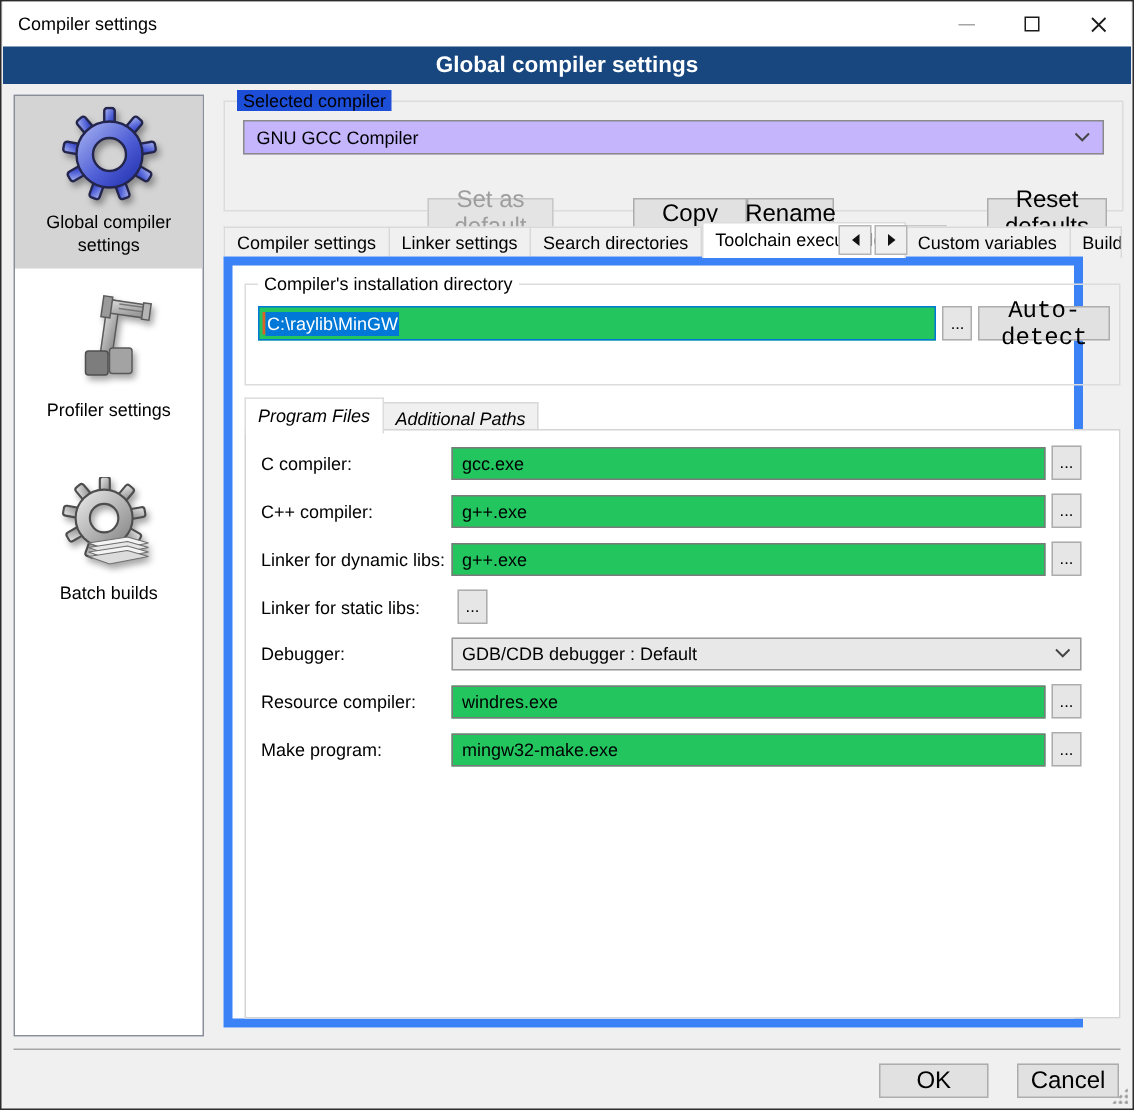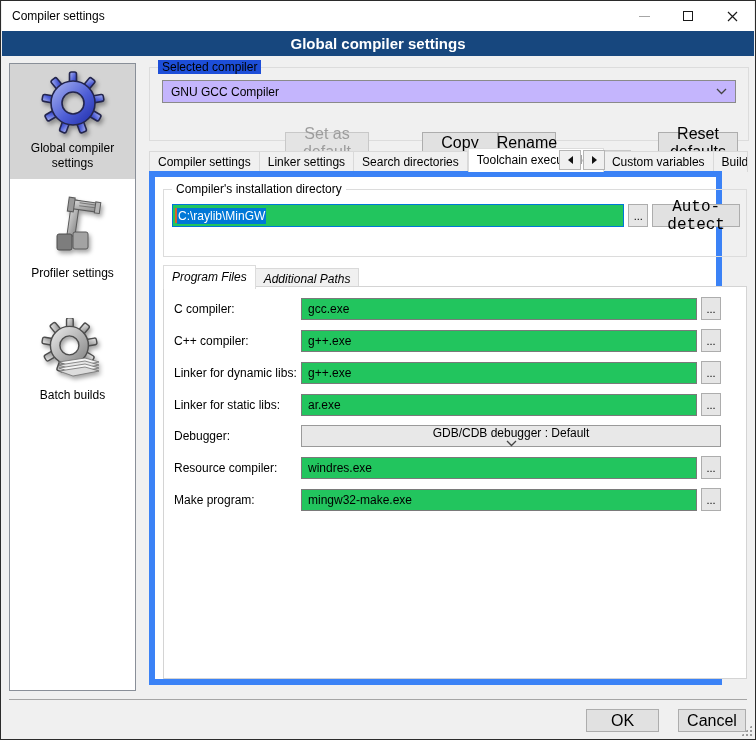--- a/index.html
+++ b/index.html
@@ -125,21 +125,21 @@
 
   
   .frow { position:absolute; left:0; right:0; height:23px; display:flex; align-items:center; }
   .flabel { width:137px; padding-left:10px; }
   .ftext {
     width:396px; height:22px; background:#22c55e; border:1px solid #7a7a7a;
     display:flex; align-items:center; padding:0 6px; cursor:text; overflow:hidden;
   }
   .fselect {
     width:420px; height:22px; background:#e8e8e8; border:1px solid #9a9a9a;
-    display:flex; align-items:center; padding:0 6px; cursor:default;flex-direction:column;
+    display:flex; align-items:center; padding:0 6px; cursor:default;
   }
   .fselect .cval { flex:1; }
   .frow .mini-btn { margin-left:4px; }
 
   
   .divider { position:absolute; left:8px; right:8px; top:698px; border-top:1px solid #a5a5a5; }
   .b-ok { position:absolute; left:585px; top:708px; width:73px; height:23px; }
   .b-cancel { position:absolute; left:677px; top:708px; width:68px; height:23px; }
   .grip {
     position:absolute; right:3px; bottom:3px; width:11px; height:11px;
@@ -325,23 +325,20 @@
       <div class="frow" style="top:74px">
         <span class="flabel">Linker for dynamic libs:</span>
         <div class="ftext">
             <span>g++.exe</span>
           </div>
         <button class="btn mini-btn">...</button>
       </div>
 
       <div class="frow" style="top:106px">
         <span class="flabel">Linker for static libs:</span>
-        <div class="ftext">
-            <span>ar.exe</span>
-          </div>
         <button class="btn mini-btn">...</button>
       </div>
 
       <div class="frow" style="top:137px">
         <span class="flabel">Debugger:</span>
         <div class="fselect">
           <span class="cval">GDB/CDB debugger : Default</span>
           <span class="chev">
             <svg width="11" height="7" viewBox="0 0 11 7">
                 <path d="M1,1 L5.5,5.5 L10,1" stroke="#444" stroke-width="1.3" fill="none"></path>

